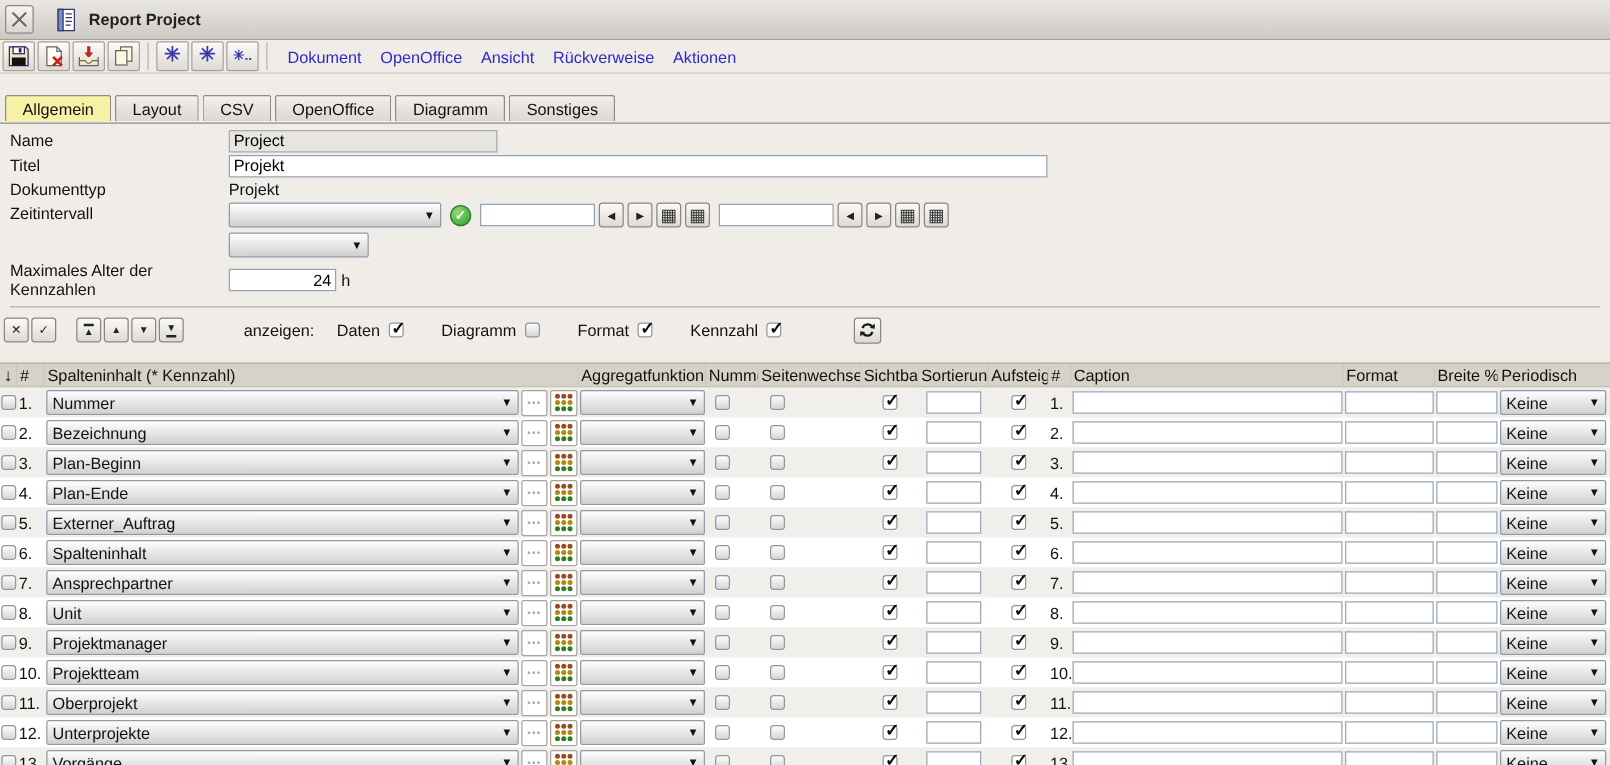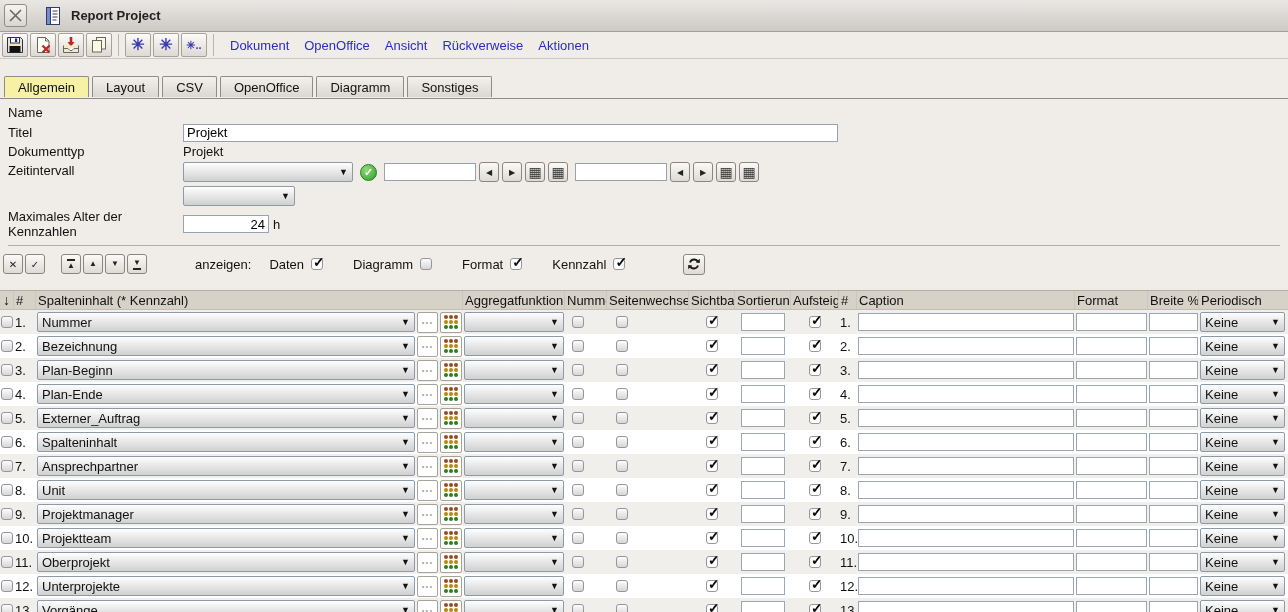--- a/index.html
+++ b/index.html
@@ -239,20 +239,21 @@
     <div class="tab">Layout</div>
     <div class="tab">CSV</div>
     <div class="tab">OpenOffice</div>
     <div class="tab">Diagramm</div>
     <div class="tab">Sonstiges</div>
   </div>
 
 <div class="form">
   <div class="frow">
     <span class="flabel">Name</span>
+    <input class="inp readonly" style="width: 215px;" value="Project">
   </div>
   <div class="frow">
     <span class="flabel">Titel</span>
     <input class="inp" style="width: 655px;" value="Projekt">
   </div>
   <div class="frow" style="min-height:17px">
     <span class="flabel">Dokumenttyp</span>
     <span>Projekt</span>
   </div>
   <div class="frow" style="min-height:22px; align-items:center;">

